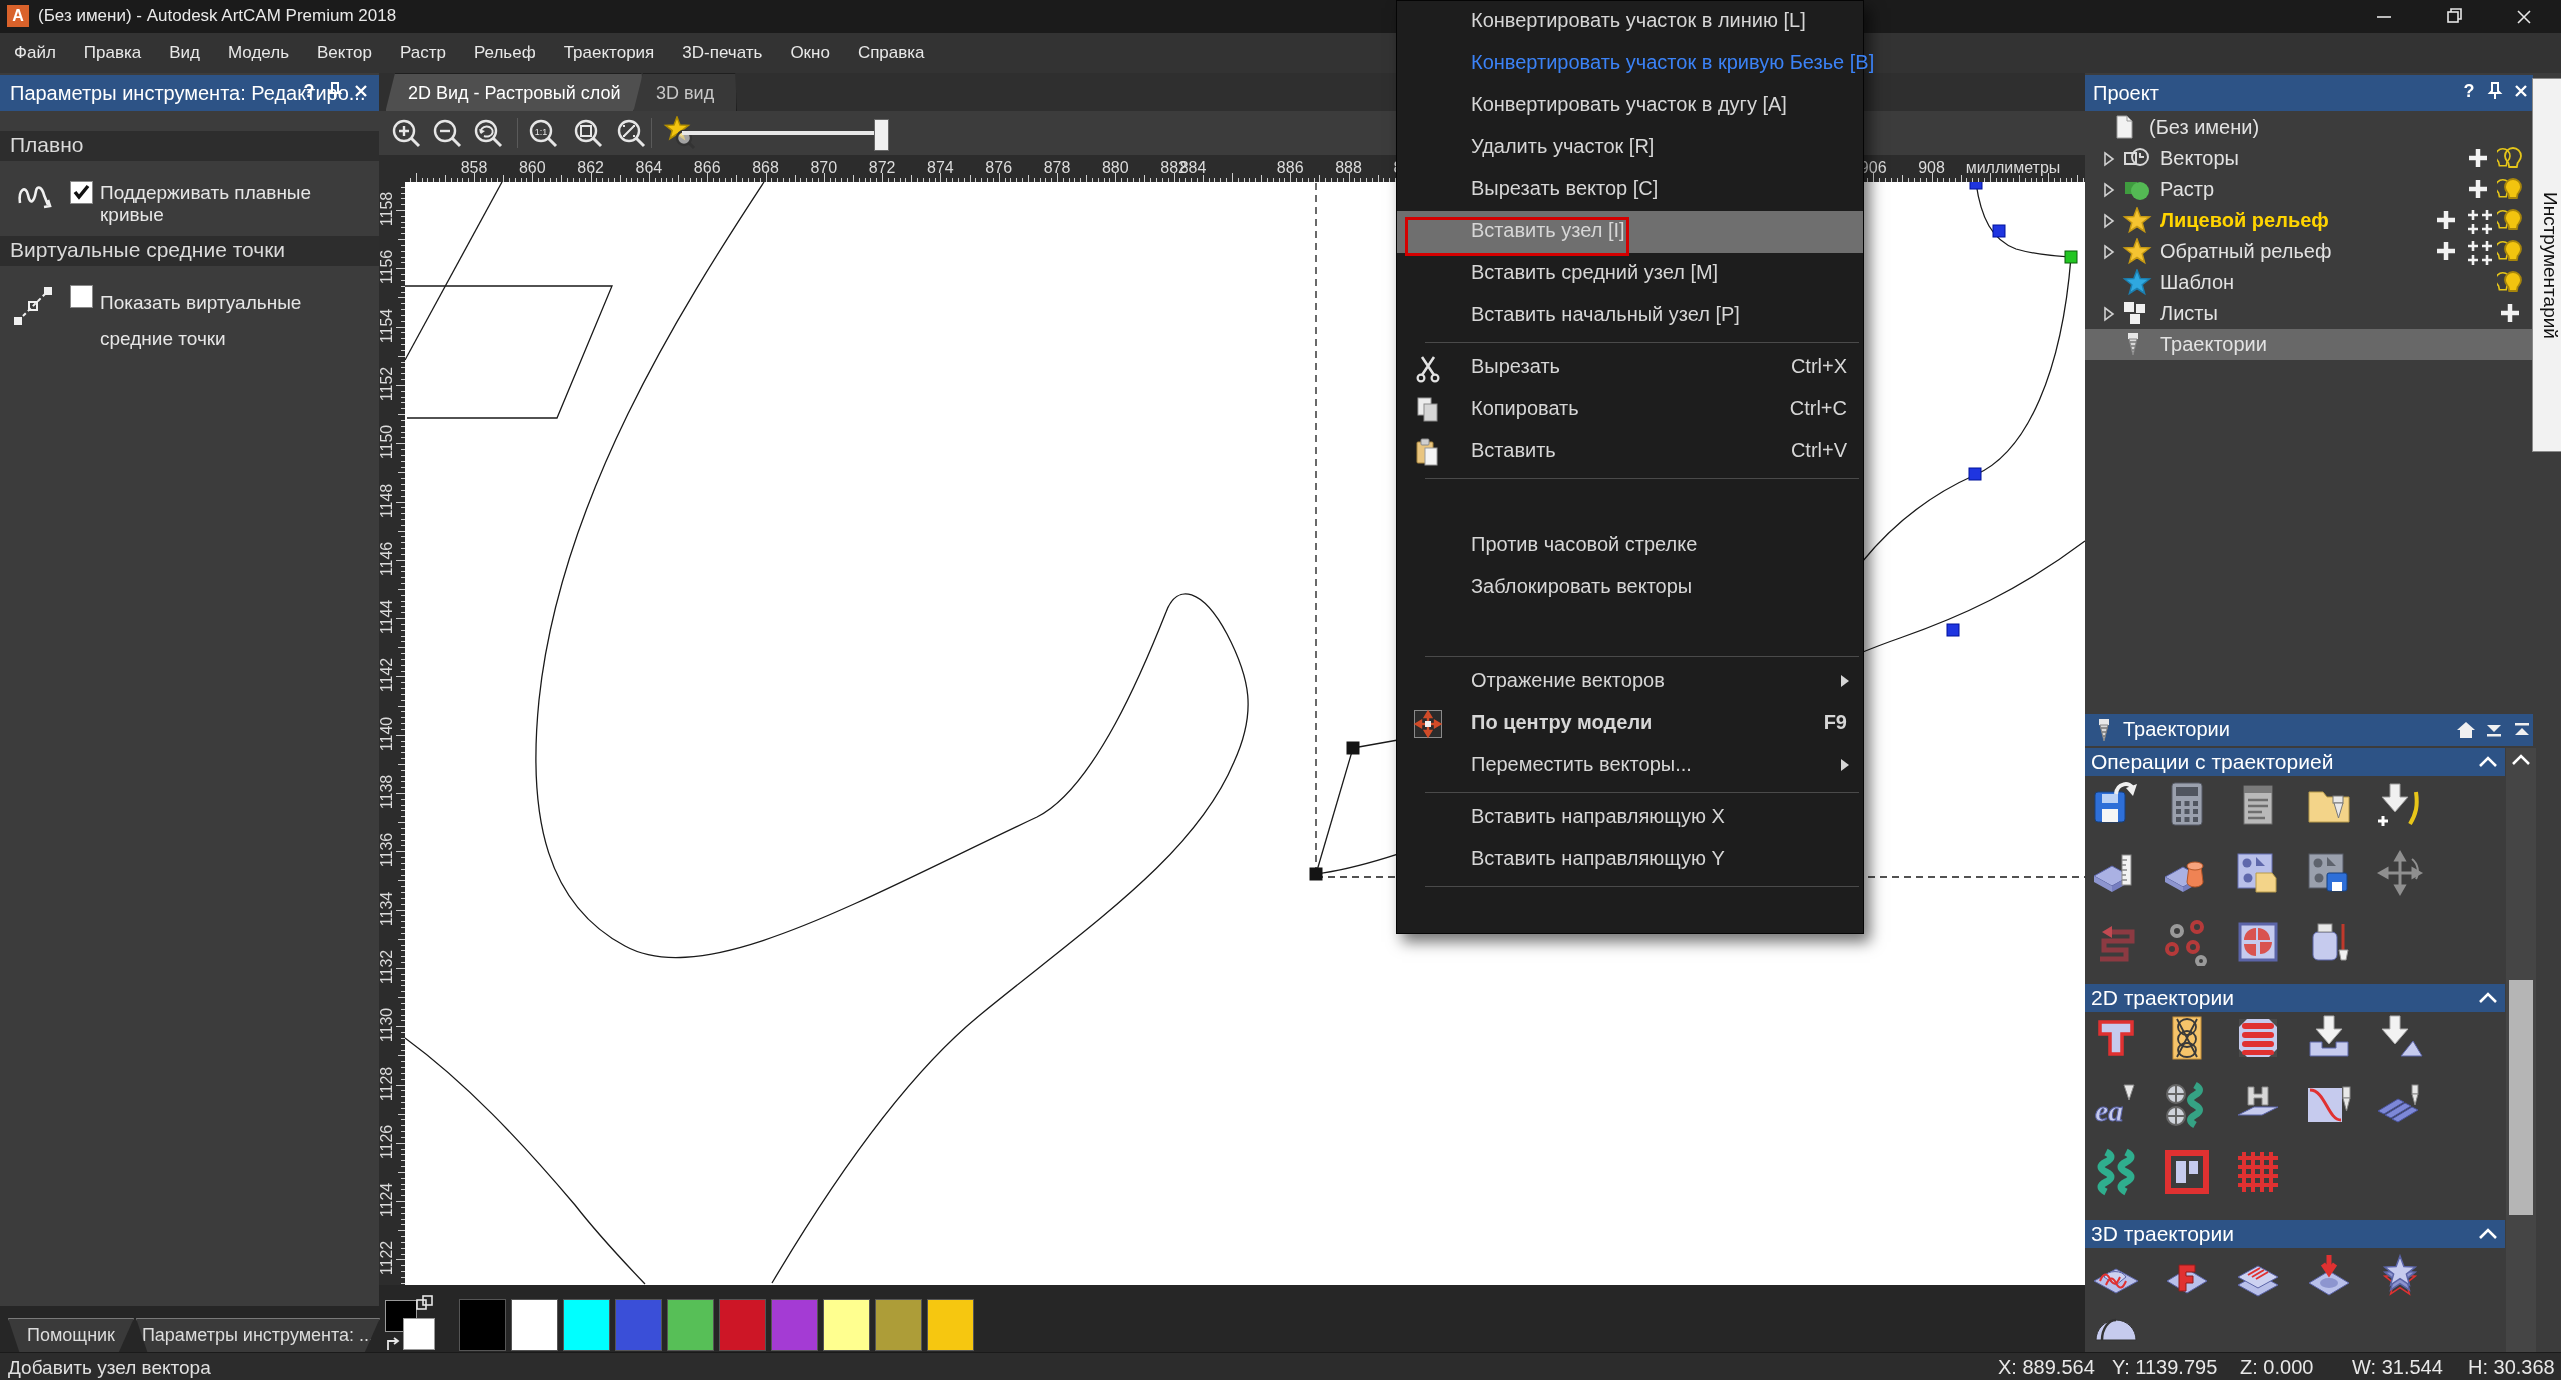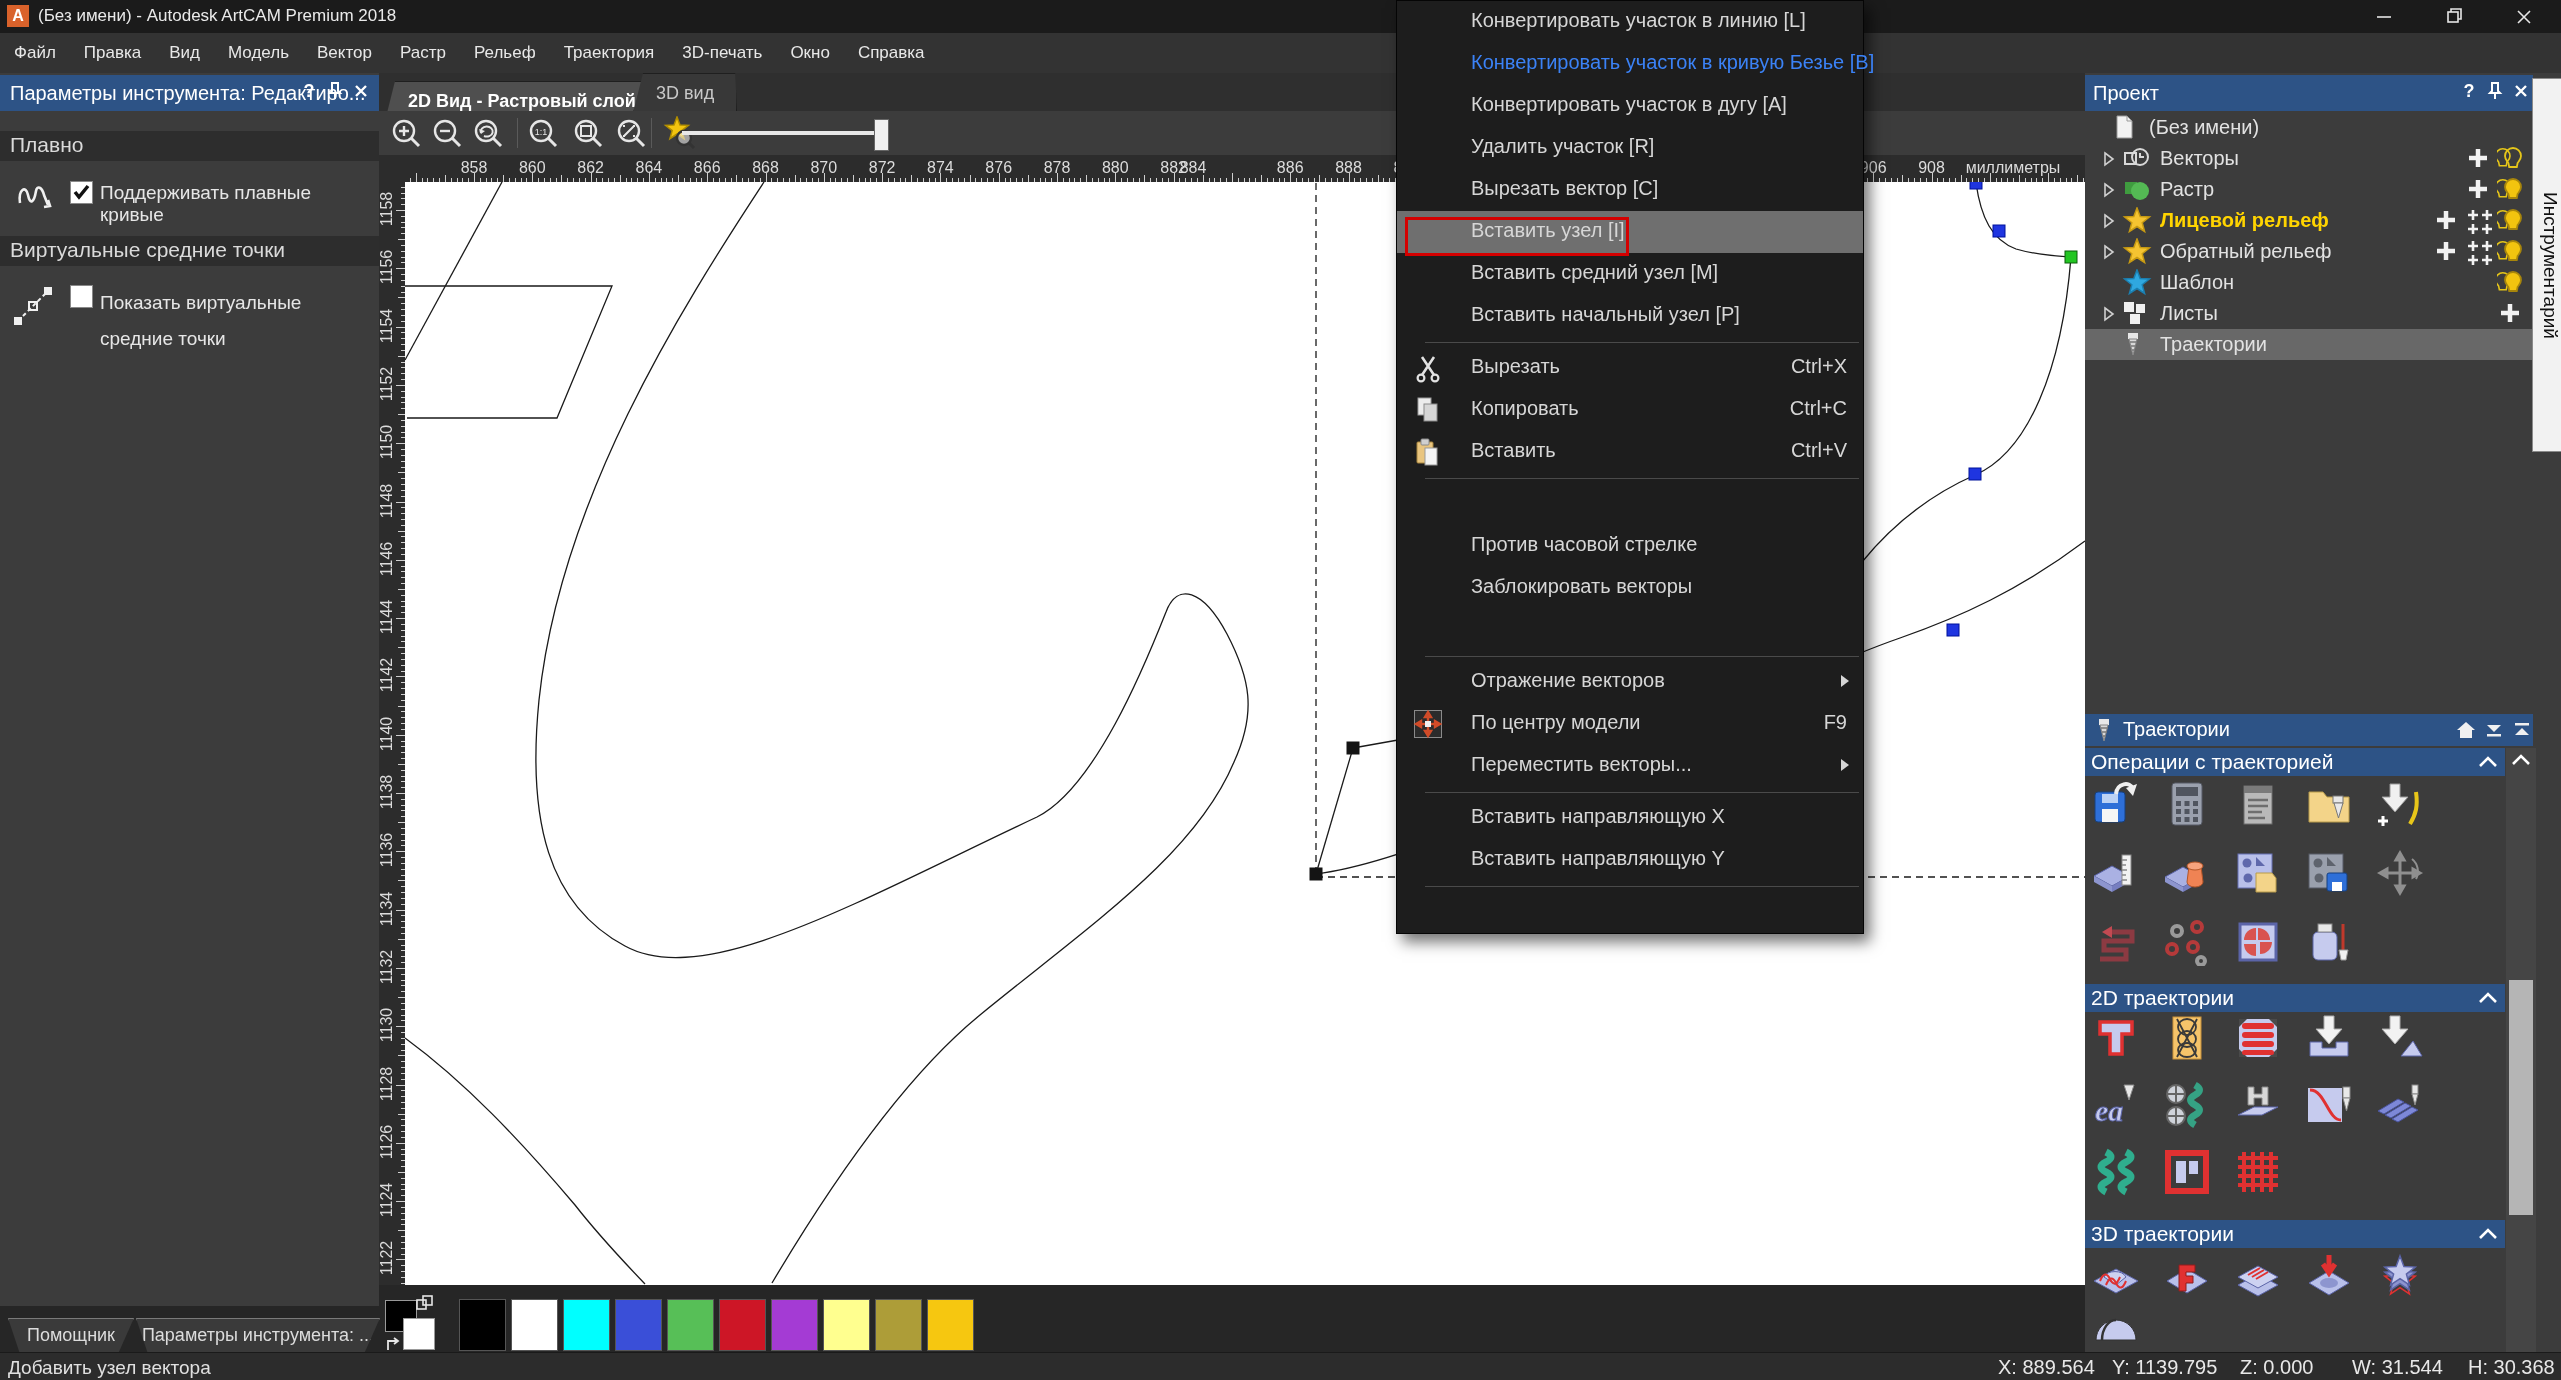--- a/index.html
+++ b/index.html
@@ -117,21 +117,21 @@
               <rect x="19" y="19" width="8" height="8" fill="none" stroke="#f0f0f0" stroke-width="2"></rect>
             </svg>
           </div>
           <div class="abs" style="left:70px;top:12px;width:21px;height:21px;background:#fff;border:1px solid #888;"></div>
           <div class="abs" style="left:100px;top:12px;width:250px;font-size:19px;color:#e6e6e6;line-height:36px;">Показать виртуальные средние точки</div>
         </div>
       </div>
   </div>
 
   <div class="abs" style="left:379px;top:73px;width:1706px;height:38px;background:#2f2f2f;" id="viewtabs">
-      <div class="tab2d" style="left: 6px; background: rgb(79, 79, 79); color: rgb(255, 255, 255); font-weight: bold; clip-path: polygon(10px 0px, calc(100% - 2px) 0px, 100% 100%, 0px 100%); border: 1px solid rgb(31, 31, 31); margin-top: 8px;">2D Вид - Растровый слой</div>
+      <div class="tab2d" style="left: 6px; background: rgb(79, 79, 79); color: rgb(255, 255, 255); font-weight: normal; clip-path: polygon(10px 0px, calc(100% - 2px) 0px, 100% 100%, 0px 100%); border: 1px solid rgb(31, 31, 31);">2D Вид - Растровый слой</div>
       <div class="tab2d" style="left: 254px; background: rgb(56, 56, 56); color: rgb(200, 200, 200); font-weight: normal; clip-path: polygon(10px 0px, calc(100% - 2px) 0px, 100% 100%, 0px 100%); border: 1px solid rgb(31, 31, 31);">3D вид</div>
     </div>
   <div class="abs" style="left:379px;top:111px;width:1706px;height:44px;background:#3c3c3c;" id="toolbar">
       <div class="abs" style="left:10px;top:5px;width:34px;height:34px;">
         <svg width="32" height="32" viewBox="0 0 32 32" xmlns="http://www.w3.org/2000/svg">
           <circle cx="15" cy="15" r="10" stroke="#e6e6e6" stroke-width="2.4" fill="none"></circle>
           <line x1="22" y1="22" x2="30" y2="30" stroke="#e6e6e6" stroke-width="3"></line>
           <path d="M15 10v10M10 15h10" stroke="#e6e6e6" stroke-width="2.4"></path>
         </svg>
       </div>
@@ -1462,21 +1462,21 @@
       </div>
       <div class="ctxsep" style="top: 655px;"></div>
       <div class="ctxitem" style="top: 660px;">
         <span class="lbl">Отражение векторов</span>
         <span class="abs" style="right:12px;top:12px;">
           <svg width="12" height="16" viewBox="0 0 12 16">
             <path d="M2 2l8 6-8 6z" fill="#d6d6d6"></path>
           </svg>
         </span>
       </div>
-      <div class="ctxitem" style="top: 702px;">
+      <div class="ctxitem" style="top: 702px; font-weight: bold;">
         <span class="abs" style="left:16px;top:6px;">
           <svg width="30" height="30" viewBox="0 0 30 30" xmlns="http://www.w3.org/2000/svg">
             <rect x="1.5" y="1.5" width="27" height="27" fill="#2b2b2b" stroke="#8a8a8a"></rect>
             <g stroke="#d14b28" stroke-width="2.4" fill="#d14b28">
               <line x1="15" y1="8" x2="15" y2="22"></line>
               <line x1="8" y1="15" x2="22" y2="15"></line>
               <path d="M15 3l-3 5h6z"></path>
               <path d="M15 27l-3-5h6z"></path>
               <path d="M3 15l5-3v6z"></path>
               <path d="M27 15l-5-3v6z"></path>

